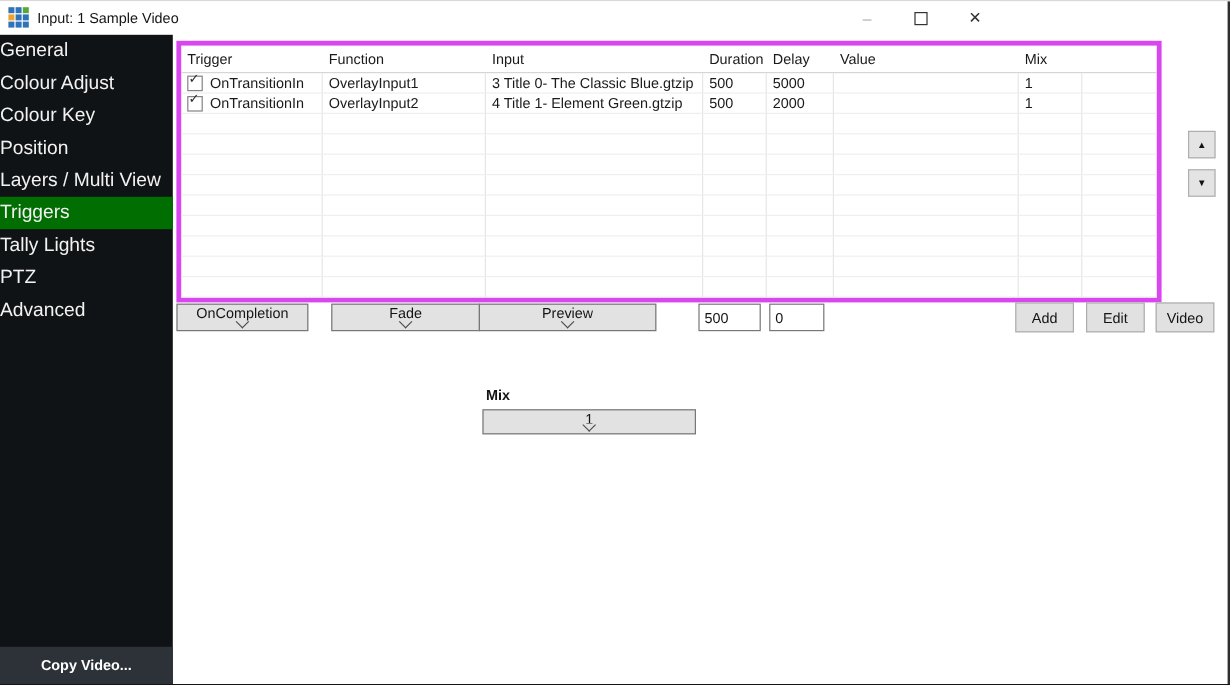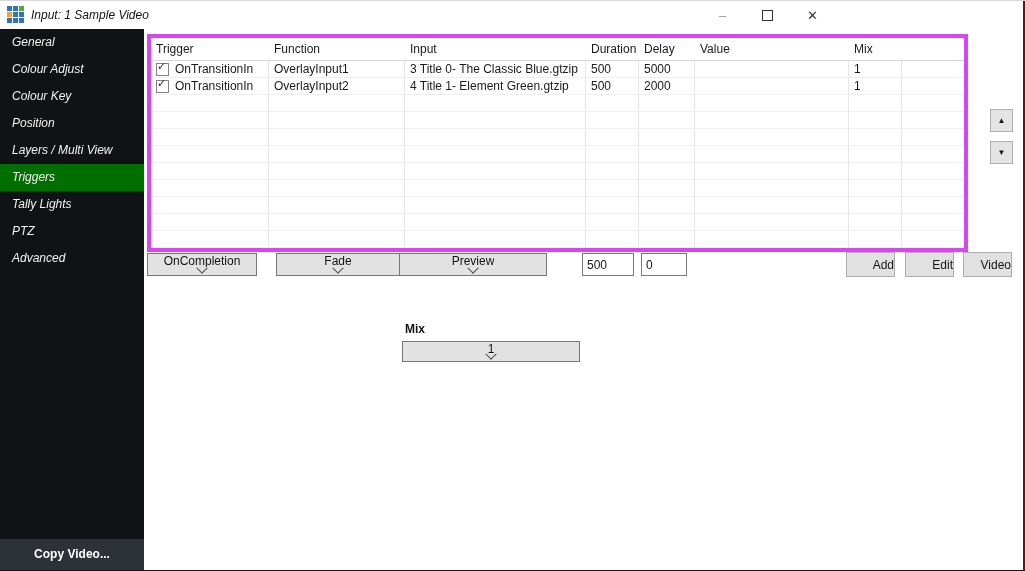--- a/index.html
+++ b/index.html
@@ -1,32 +1,32 @@
 <!DOCTYPE html>
 <html style="--sidebar-bg: #101315; --active-green: #006e00; --copyfrom-bg: #2c3237;"><head>
 <meta charset="utf-8">
 <style>
   html,body{margin:0;padding:0;background:#f0f0f0;font-family:"Liberation Sans","DejaVu Sans",sans-serif;}
   #window{position:relative;width:1025px;height:571px;background:#ffffff;overflow:hidden;
           border-top:1px solid #d9d9d9;box-sizing:border-box;}
   
-  #titlebar{position:absolute;left:0;top:0;width:835px;height:28px;background:#ffffff;font-style:italic;}
+  #titlebar{position:absolute;left:0;top:0;width:835px;height:28px;background:#ffffff;}
   #appicon{position:absolute;left:7px;top:5px;width:17px;height:17px;display:grid;
            grid-template-columns:repeat(3,5px);grid-template-rows:repeat(3,5px);gap:1px;}
   #appicon span{display:block;width:5px;height:5px;}
   #wintitle{position:absolute;left:31px;top:7px;font-size:12px;color:#141414;}
   .wbtn{position:absolute;top:0;width:45px;height:28px;display:flex;align-items:center;
         justify-content:center;font-size:13px;color:#333;cursor:default;}
   #btn-min{right:90px;color:#a9a9a9;}
   #btn-max{right:45px;}
   #btn-max .maxbox{width:9px;height:9px;border:1px solid #333;display:block;}
   #btn-close{right:0;}
   
   #sidebar{position:absolute;left:0;top:28px;width:144px;height:541px;background:var(--sidebar-bg,#101315);}
-  .side-item{height:27px;line-height:27px;padding-left:12px;font-size:12px;color:#f2f2f2;cursor:default;font-style:italic;}
+  .side-item{height:27px;line-height:27px;font-size:16px;color:#f2f2f2;cursor:default;}
   .side-item.active{background:var(--active-green,#006e00);}
   #copyfrom{position:absolute;left:0;bottom:0;width:144px;height:31px;background:var(--copyfrom-bg,#2c3237);
             color:#ffffff;font-size:12px;font-weight:bold;text-align:center;line-height:31px;cursor:default;}
   #bottomstrip{position:absolute;left:0;top:569px;width:1025px;height:2px;background:#141414;}
   #rightedge{position:absolute;right:0;top:0;width:2px;height:571px;background:#2e2e2e;}
   
   #grid{position:absolute;left:147px;top:33px;width:821px;border:4px solid #d946ef;background:#fff;box-sizing:border-box;}
   .grow{display:grid;grid-template-columns:118px 136px 181px 53px 56px 154px 53px 1fr;}
   .gh{height:22px;line-height:22px;font-size:12px;color:#1a1a1a;border-bottom:1px solid #d6d6d6;}
   .gh .gcell{padding-left:5px;overflow:hidden;white-space:nowrap;}
@@ -42,21 +42,21 @@
           font-size:8px;color:#141414;display:flex;align-items:center;justify-content:center;padding:0;}
   
   .combo{position:absolute;top:252px;height:23px;background:#e2e2e2;border:1px solid #777;box-sizing:border-box;
          display:flex;align-items:center;font-size:12px;color:#141414;padding:0 7px;flex-direction:column;}
   .combo .cval{flex:1;overflow:hidden;white-space:nowrap;}
   .chev{width:7px;height:7px;border-right:1.4px solid #4d4d4d;border-bottom:1.4px solid #4d4d4d;
         transform:rotate(45deg) translate(-2px,-2px);flex:none;}
   .txt{position:absolute;top:252px;height:23px;border:1px solid #777;box-sizing:border-box;font-size:12px;
        padding:0 4px;background:#fff;font-family:inherit;color:#141414;}
   .pbtn{position:absolute;top:251px;height:25px;width:49px;background:#e1e1e1;border:1px solid #adadad;
-        font-size:12px;color:#141414;font-family:inherit;padding:0;text-align:right;}
+        font-size:12px;color:#141414;font-family:inherit;padding:0;}
   
   #mixlabel{position:absolute;left:405px;top:321px;font-size:12px;font-weight:bold;color:#141414;}
   #mixcombo{top:340px;left:402px;width:178px;height:21px;}
 </style>
 </head>
 <body>
 
 <div id="window">
 
   <div id="titlebar">

